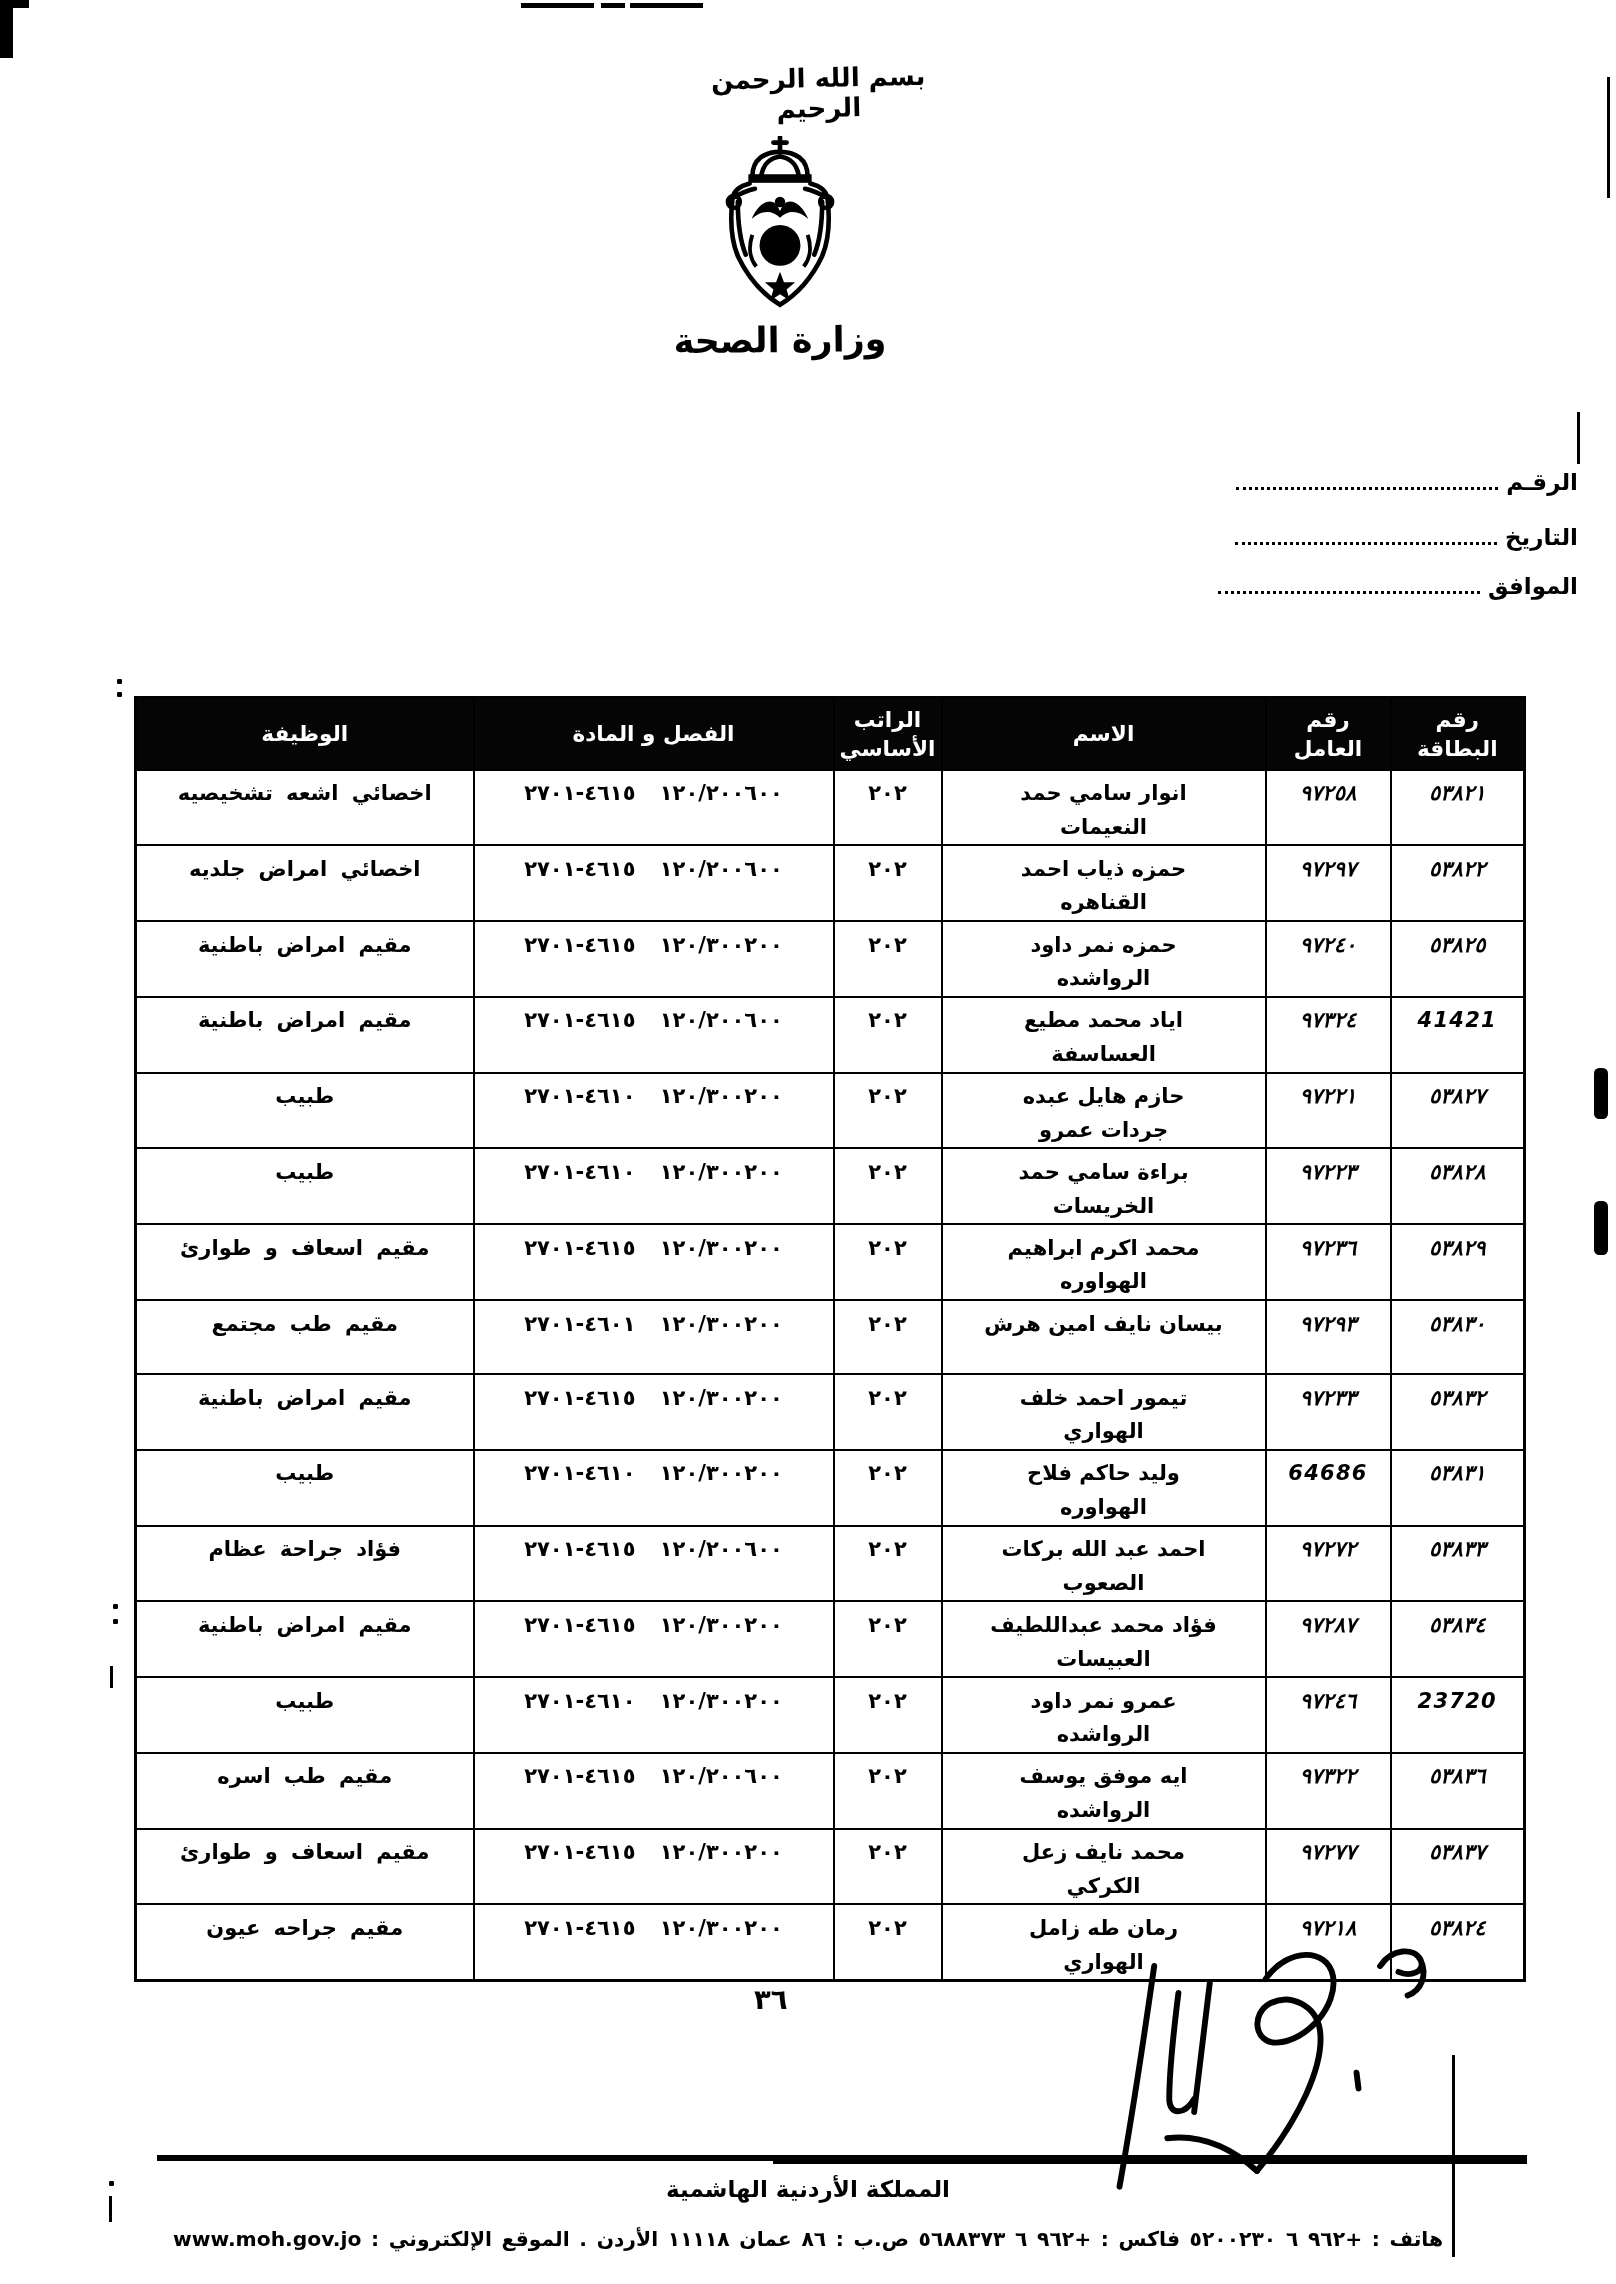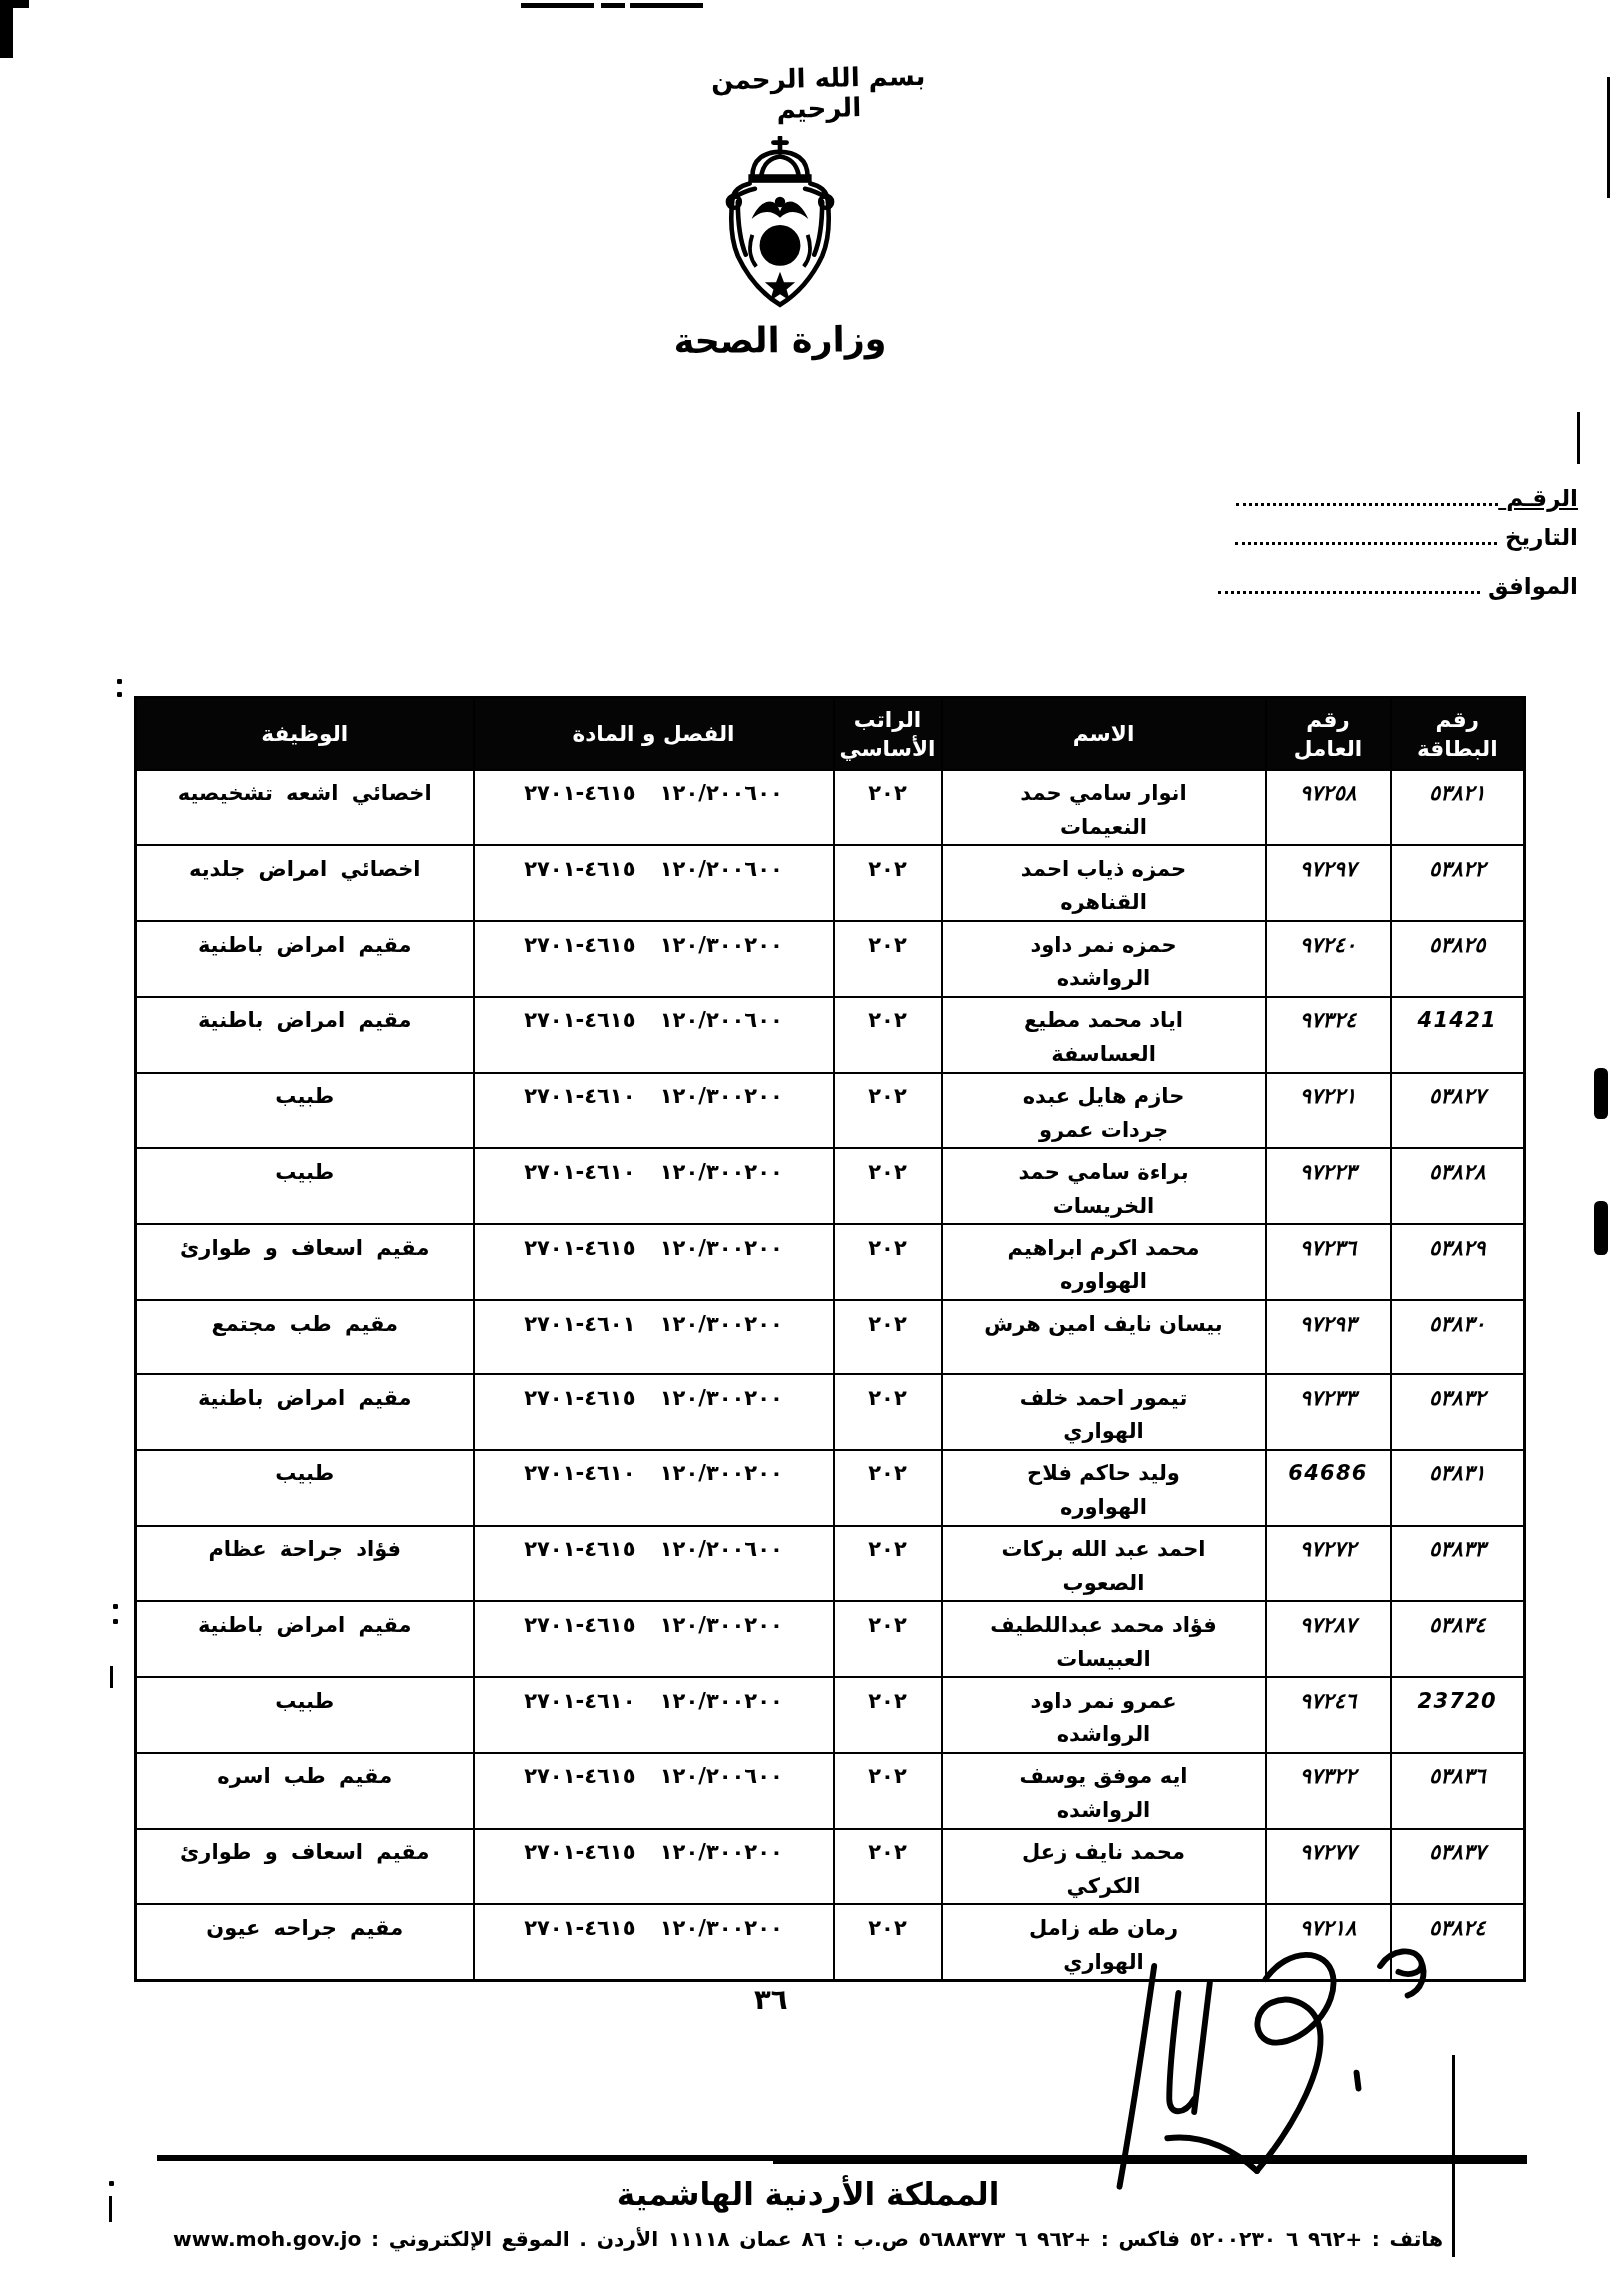--- a/index.html
+++ b/index.html
@@ -71,21 +71,21 @@
   col.w-chapter { width:360px; }
   col.w-job     { width:338px; }
 
   
   .page-number { top:1983px; left:754px; font-size:27.5px; font-weight:bold; letter-spacing:2px; }
   .signature-box { top:1930px; left:1013px; width:433px; height:275px; }
 
   
   .footer-rule  { top:2155px; left:157px;  width:1370px; height:5.9px; background:#000; }
   .footer-rule2 { top:2161px; left:773px; width:754px; height:2.6px; background:#000; }
-  .kingdom-line { top:2176px; left:0; width:1616px; text-align:center; font-size:31px; font-weight:bold; }
+  .kingdom-line { top:2176px; left:0; width:1616px; text-align:center; font-size:23px; font-weight:bold; }
   .contact-line { top:2227px; left:0; width:1616px; text-align:center; font-size:20.3px; font-weight:bold; word-spacing:2.6px; }
 </style>
 </head>
 <body>
 
 <div class="art" style="left:0;top:0;width:13px;height:58px;"></div>
 <div class="art" style="left:0;top:0;width:29px;height:7.9px;"></div>
 <div class="art" style="left:521px;top:3.3px;width:73px;height:4.6px;"></div>
 <div class="art" style="left:601px;top:3.3px;width:23.6px;height:4.6px;"></div>
 <div class="art" style="left:630px;top:3.3px;width:73px;height:4.6px;"></div>
@@ -124,21 +124,21 @@
     <path d="M57,126 C70,96 92,90 100,114 C108,90 130,96 143,126 C128,112 112,112 100,124 C88,112 72,112 57,126 Z" fill="#000"></path>
     <circle cx="100" cy="100" r="8" fill="#000"></circle>
     <circle cx="100" cy="166" r="31" fill="#000"></circle>
     <path d="M58,150 C52,168 54,186 64,198 M142,150 C148,168 146,186 136,198" stroke="#000" stroke-width="6" fill="none"></path>
     <path d="M100,206 L106,222 L123,222 L110,233 L115,250 L100,240 L85,250 L90,233 L77,222 L94,222 Z" fill="#000"></path>
   </svg>
 </div>
 
 <div class="abs ministry-title">وزارة الصحة</div>
 
-<div class="field-line" style="top:487px;text-decoration:underline;">
+<div class="field-line" style="top:471px;">
   <span>الرقـم</span>
   <span class="dots"></span>
 </div>
 <div class="field-line" style="top:526px;">
   <span>التاريخ</span>
   <span class="dots"></span>
 </div>
 <div class="field-line" style="top:575px;">
   <span>الموافق</span>
   <span class="dots"></span>

